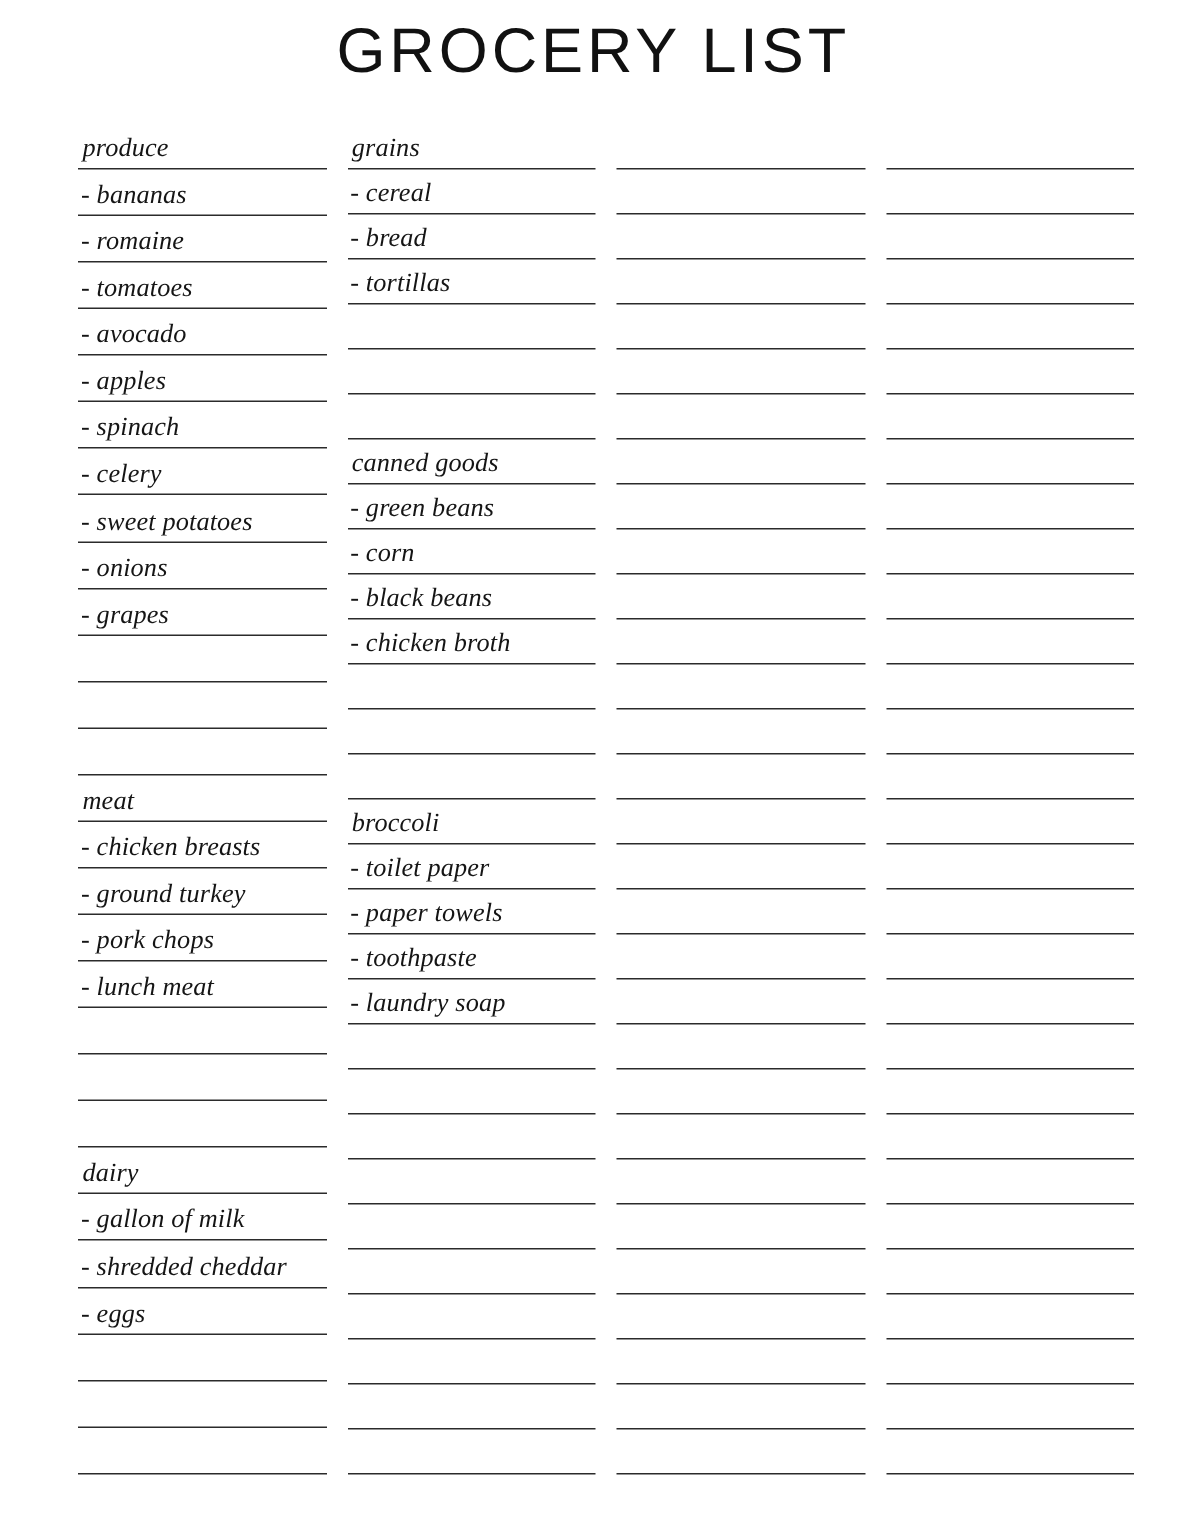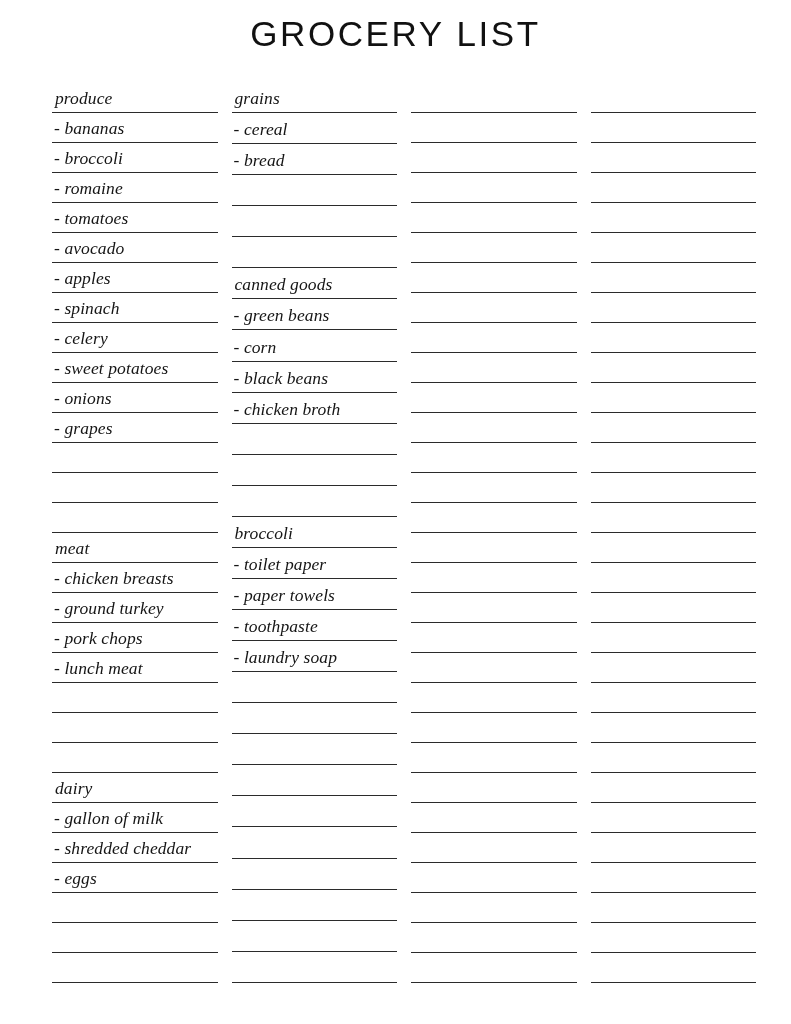--- a/index.html
+++ b/index.html
@@ -22,21 +22,21 @@
     background: #ffffff;
   }
   .page-title {
     position: absolute;
     top: 14px;
     left: 0;
     width: 791px;
     text-align: center;
     font-family: "Liberation Sans", "DejaVu Sans", sans-serif;
     font-weight: 300;
-    font-size: 35px;
+    font-size: 42px;
     letter-spacing: 2.6px;
     color: #111111;
     line-height: 40px;
     white-space: nowrap;
   }
   .columns {
     position: absolute;
     top: 83px;
     left: 52px;
     width: 704px;
@@ -90,23 +90,20 @@
 
   <div class="columns">
       <div class="column">
         <div class="line-row">
           <span class="row-text is-header">produce</span>
         </div>
         <div class="line-row">
           <span class="row-text">- bananas</span>
         </div>
         <div class="line-row">
-          <span class="row-text">- broccoli</span>
-        </div>
-        <div class="line-row">
           <span class="row-text">- romaine</span>
         </div>
         <div class="line-row">
           <span class="row-text">- tomatoes</span>
         </div>
         <div class="line-row">
           <span class="row-text">- avocado</span>
         </div>
         <div class="line-row">
           <span class="row-text">- apples</span>
@@ -183,20 +180,23 @@
       </div>
       <div class="column">
         <div class="line-row">
           <span class="row-text is-header">grains</span>
         </div>
         <div class="line-row">
           <span class="row-text">- cereal</span>
         </div>
         <div class="line-row">
           <span class="row-text">- bread</span>
+        </div>
+        <div class="line-row">
+          <span class="row-text">- tortillas</span>
         </div>
         <div class="line-row">
           <span class="row-text is-empty"></span>
         </div>
         <div class="line-row">
           <span class="row-text is-empty"></span>
         </div>
         <div class="line-row">
           <span class="row-text is-empty"></span>
         </div>

